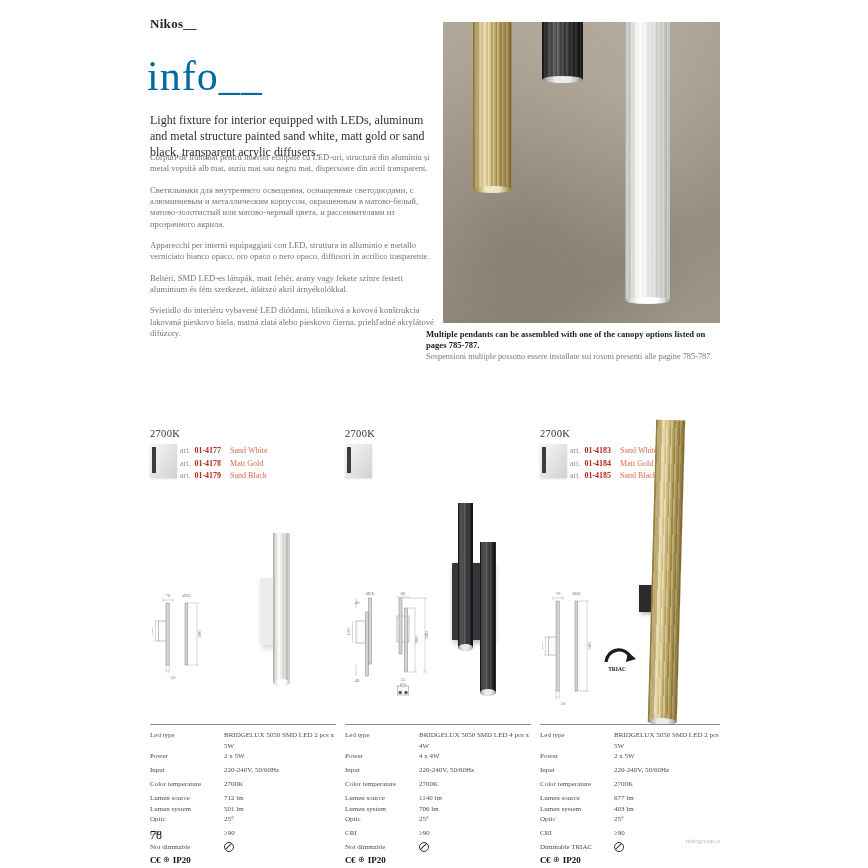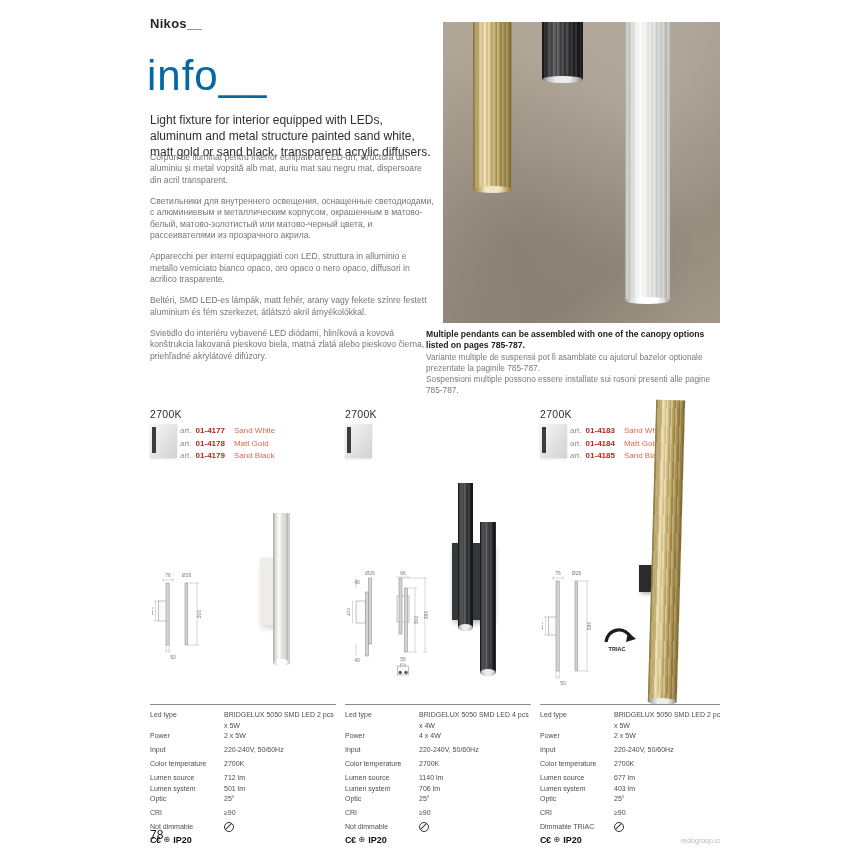--- a/index.html
+++ b/index.html
@@ -1,17 +1,17 @@
 <!DOCTYPE html>
 <html><head>
 <meta charset="utf-8">
 <style>
   html,body{margin:0;padding:0;background:#fff;}
   .page{position:relative;width:720px;height:868px;background:#fff;overflow:hidden;
-        font-family:Liberation Sans, sans-serif;color:#333;}
+        font-family:Liberation Serif, serif;color:#333;}
 
   
   .brand{position:absolute;left:150px;top:16px;font-size:13px;font-weight:bold;color:#252525;letter-spacing:.3px;}
   .heading{position:absolute;left:147px;top:52px;font-size:42px;font-weight:300;color:#0369a1;letter-spacing:1px;}
 
   
   .intro-en{position:absolute;left:150px;top:113px;width:282px;font-size:12px;line-height:1.32;color:#2e2e2e;}
   .intro-list{position:absolute;left:150px;top:152px;width:284px;}
   .intro-list p{margin:0 0 10px;font-size:8.6px;line-height:1.32;color:#757575;}
 
@@ -32,21 +32,21 @@
   .cap-gold{background:radial-gradient(circle at 50% 40%,#f0e7c6 35%,#bfa865 70%,#8f7a3e);}
   .cap-silver{background:radial-gradient(circle at 50% 40%,#ededed 35%,#bbbbbb 70%,#737373);}
   .cap-white{background:radial-gradient(circle at 50% 40%,#ffffff 40%,#d8d8d4 75%,#96968f);}
 
   
   .photo-note{position:absolute;left:426px;top:329px;width:288px;}
   .photo-note .en{font-size:8.6px;font-weight:bold;color:#1c1c1c;line-height:1.3;margin:0 0 1px;}
   .photo-note p{margin:0;font-size:8.3px;color:#7a7a7a;line-height:1.3;}
 
   
-  .col{position:absolute;top:408px;width:190px;height:414px;}
+  .col{position:absolute;top:428px;width:190px;height:414px;}
   .col1{left:150px}.col2{left:345px}.col3{left:540px}
   .temp{position:absolute;left:0;top:0;font-size:10.5px;color:#2f2f2f;letter-spacing:.3px;}
   .thumb{position:absolute;left:0;top:16px;width:27px;height:34px;
          background:linear-gradient(125deg,#f4f4f4 10%,#e2e2e2 55%,#d2d2d2);box-shadow:0 1px 2px rgba(0,0,0,.12);}
   .thumb span{position:absolute;left:2px;top:3px;width:4px;height:26px;background:#3c3c3c;display:block;}
   .arts{position:absolute;left:30px;top:17px;}
   .art-line{font-size:8px;line-height:12.5px;white-space:nowrap;}
   .art-lbl{color:#8f8f8f;margin-right:4px;}
   .art-num{color:#b5281e;font-weight:bold;margin-right:9px;}
   .art-fin{color:#d96a50;}
@@ -109,21 +109,20 @@
     <div class="tube ribs-dark" style="left:99px;top:0;width:41px;height:58px;">
         <span class="cap cap-silver"></span>
       </div>
     <div class="tube ribs-white" style="left:182px;top:0;width:45px;height:279px;">
         <span class="cap cap-white"></span>
       </div>
   </div>
 
   <div class="photo-note">
     <p class="en">Multiple pendants can be assembled with one of the canopy options listed on pages 785-787.</p>
-    <p>Variante multiple de suspensii pot fi asamblate cu ajutorul bazelor optionale prezentate la paginile 785-787.</p>
     <p>Sospensioni multiple possono essere installate sui rosoni presenti alle pagine 785-787.</p>
   </div>
 
   <div class="col col1">
     <div class="temp">2700K</div>
     <div class="thumb">
         <span></span>
       </div>
     <div class="arts">
       <div class="art-line"><span class="art-lbl">art.</span><span class="art-num">01-4177</span><span class="art-fin">Sand White</span></div>

